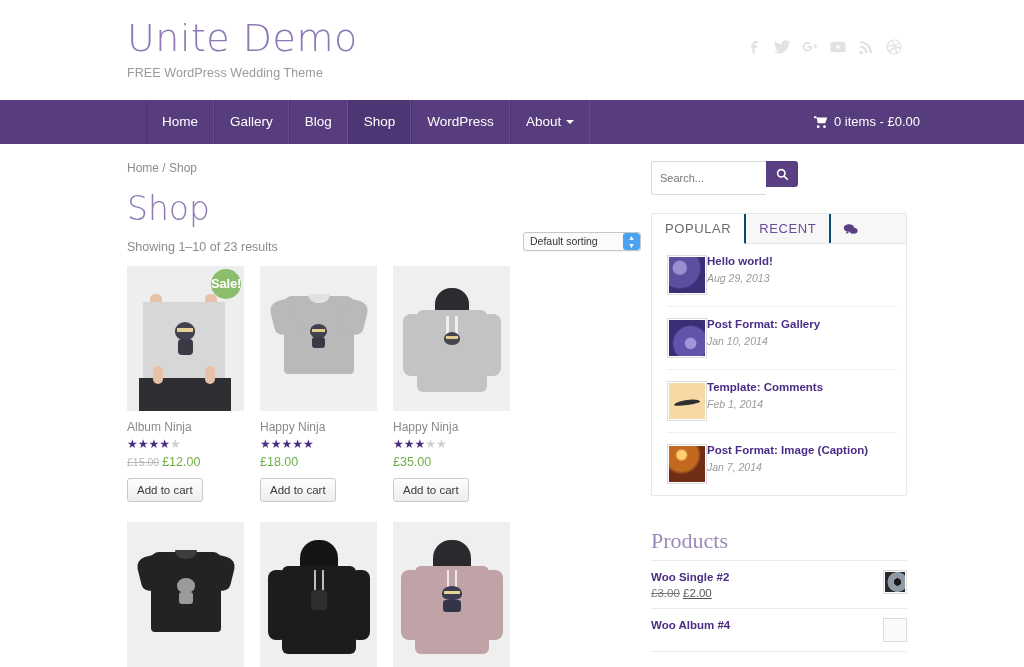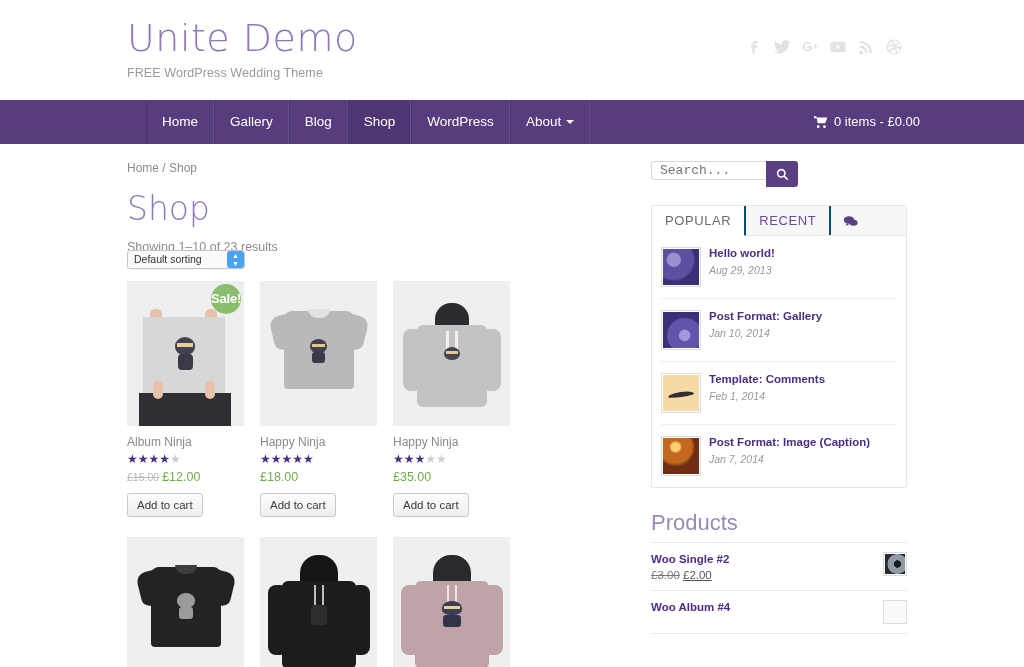--- a/index.html
+++ b/index.html
@@ -48,21 +48,21 @@
   .content { width:790px; margin:0 auto; display:flex; padding-top:17px; }
   .main-col { width:524px; padding-left:10px; }
   .side-col { width:256px; margin-left:10px; }
 
   
   .breadcrumb { font-size:12px; color:#8c8c8c; margin-bottom:16px; }
   .page-title {
     font-size:33px; color:#8e79b5; font-weight:300; line-height:36px;
     font-family:"DejaVu Sans", sans-serif; margin-bottom:9px;
   }
-  .result-row { display:flex; align-items:flex-start; justify-content:space-between;flex-direction:column; }
+  .result-row { display:flex; align-items:flex-start; justify-content:space-between; }
   .result-count { font-size:12.5px; color:#8c8c8c; padding-top:4px; }
   .sorting {
     position:relative; width:118px; height:19px; background:#fbfbfb;
     border:1px solid #c6c6c6; border-radius:3px; font-size:10.5px;
     color:#333; line-height:17px; padding-left:6px; overflow:hidden;
     margin-top:-4px; box-shadow:0 1px 0 rgba(0,0,0,.04);
   }
   .sorting .arrows {
     position:absolute; right:0; top:0; width:17px; height:17px;
     background:#4aa3f0; border-radius:3px; color:#fff; font-size:7px;
@@ -87,50 +87,50 @@
   .p-price .old { color:#b7b7b7; text-decoration:line-through; font-size:10.5px; margin-right:3px; }
   .add-cart {
     margin-top:9px; display:inline-block; font-size:11.5px; color:#3b3b3b;
     background:linear-gradient(#fdfdfd,#eeeeee); border:1px solid #c9c9c9;
     border-radius:3px; padding:4px 9px; cursor:pointer; line-height:14px;
   }
 
   
   .search-row { display:flex; margin-bottom:18px; }
   .search-input {
-    width:115px; height:19px; border:1px solid #d9d9d9; border-right:none;
-    border-radius:3px 0 0 3px; font-size:13px; color:#9a9a9a; padding:0 8px;
-    background:#ffffff; outline:none; font-family:Liberation Mono, monospace;
+    width:115px; height:34px; border:1px solid #d9d9d9; border-right:none;
+    border-radius:3px 0 0 3px; font-size:11px; color:#9a9a9a; padding:0 8px;
+    background:#ffffff; outline:none; font-family:Liberation Sans, sans-serif;
   }
   .search-btn {
     width:32px; height:26px; background:#5b3f83; border:none; border-radius:0 3px 3px 0;
     cursor:pointer; display:flex; align-items:center; justify-content:center;
   }
   .search-btn svg { stroke:#ffffff; fill:none; stroke-width:2; }
 
   .tabs-widget { border:1px solid #e6e6e6; background:#ffffff; border-radius:2px; }
   .tabs-head { display:flex; background:#f7f7f7; border-bottom:1px solid #e6e6e6; height:30px; }
   .tab {
     font-size:13px; letter-spacing:.6px; padding:0 13px; line-height:30px;
     color:#6a4a9c; cursor:pointer; border-right:2px solid #0c4a6e;
   }
   .tab.active { background:#ffffff; color:#6b6b6b; border-bottom:1px solid #ffffff;
                 margin-bottom:-1px; }
   .tab.icon-tab { color:#5b3f83; font-size:13px; border-right:none; padding:0 12px; }
   .post-list { padding:0 9px; }
-  .post-item { display:flex; gap:8px; padding:11px 0; border-bottom:1px solid #f0f0f0; }
+  .post-item { display:flex; gap:0; padding:11px 0; border-bottom:1px solid #f0f0f0;margin-left:6px; }
   .post-item:last-child { border-bottom:none; }
   .thumb { width:40px; height:40px; border:1px solid #dcdcdc; padding:1px; background:#fff; flex:none; }
   .thumb-in { width:100%; height:100%; }
   .post-title { font-size:11.5px; color:#4b2d86; font-weight:bold; line-height:13px; }
   .post-date { font-size:10.5px; color:#9a9a9a; font-style:italic; margin-top:4px; }
 
   .widget-title {
-    font-size:22px; color:#9b8ab8; font-weight:300; font-family:Liberation Sans, sans-serif;
-    margin:22px 0 6px 0; line-height:26px;
+    font-size:22px; color:#9b8ab8; font-weight:300; font-family:Liberation Serif, serif;
+    margin:32px 0 6px 0; line-height:26px;
   }
   .prod-list { border-top:1px solid #eaeaea; }
   .prod-item { display:flex; justify-content:space-between; align-items:flex-start;
                padding:9px 0; border-bottom:1px solid #eaeaea; }
   .prod-name { font-size:11.5px; color:#4b2d86; font-weight:bold; line-height:14px; }
   .prod-price { font-size:11.5px; color:#555555; margin-top:3px; }
   .prod-price .old { text-decoration:line-through; color:#777; }
   .prod-price .new { text-decoration:underline; color:#555; }
   .prod-thumb { width:24px; height:24px; border:1px solid #dcdcdc; padding:1px;
                 background:#fafafa; flex:none; }

